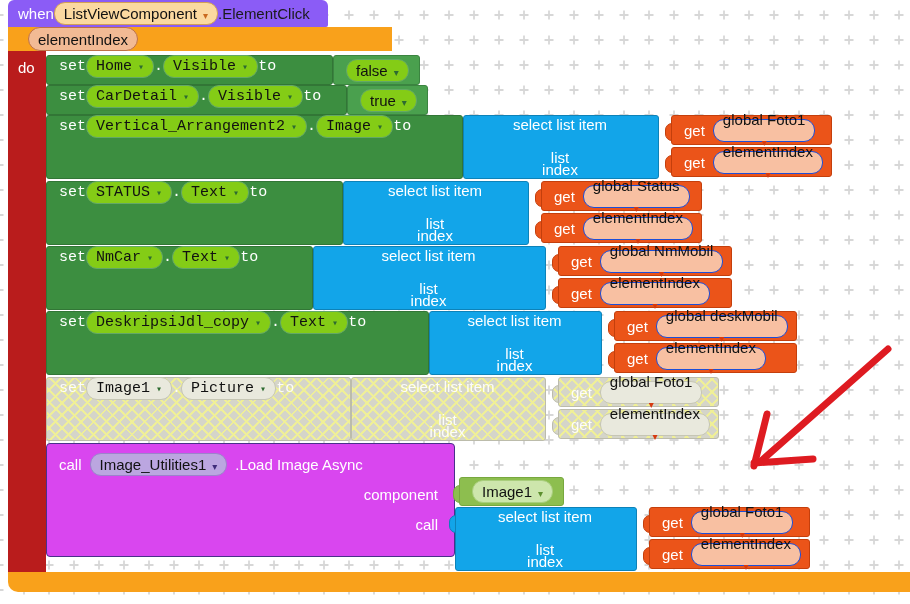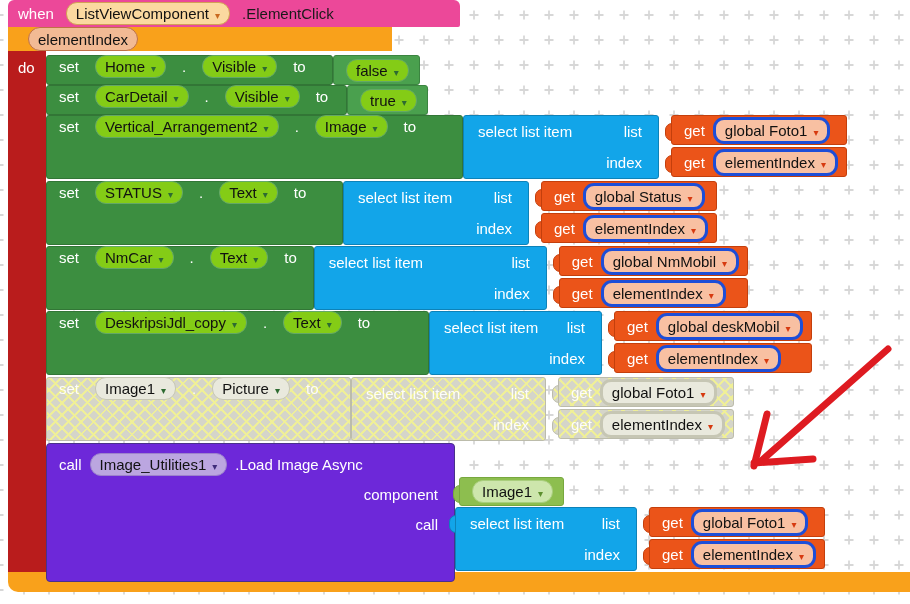--- a/index.html
+++ b/index.html
@@ -12,71 +12,71 @@
 
   
   .chip{display:inline-flex;align-items:center;gap:6px;padding:0 9px;height:21px;border-radius:11px;
         color:#111;white-space:nowrap;line-height:1;justify-content:center;}
   .caret::after{content:"▾";font-size:10px;line-height:1;}
   .chip-amber{background:#fbd9a0;border:1px solid #d2a055;}
   .caret-amber::after{color:#c96a1f;}
   .chip-param{background:#f2ba94;border:1px solid #bf7146;height:22px;border-radius:12px;}
   .chip-green{background:#84cc16;border:1px solid #63a867;}
   .caret-green::after{color:#2e6b31;}
-  .chip-get{background:#f8c0a2;border:3px solid #1d4ed8;}
+  .chip-get{background:#f8c0a2;border:1px solid #1d4ed8;flex-direction:column;}
   .caret-get::after{color:#d63a10;}
   .chip-purple{background:#bba6e0;border:1px solid #9c82cc;}
   .caret-purple::after{color:#3f2c7a;}
   .chip-lime{background:#cde6ac;border:1px solid #a9ce7d;}
   .caret-lime::after{color:#5c8f2e;}
 
   
-  .ev-header{position:absolute;left:8px;top:0;width:452px;height:27px;background:#ec4899;
-             border-radius:6px 6px 2px 0;display:flex;align-items:center;gap:12px;
+  .ev-header{position:absolute;left:8px;top:0;width:320px;height:27px;background:#8b5cf6;
+             border-radius:6px 6px 2px 0;display:flex;align-items:center;gap:0;
              padding:0 10px;box-sizing:border-box;z-index:2;}
   .ev-params{position:absolute;left:8px;top:27px;width:384px;height:24px;background:#f9a11b;
              display:flex;align-items:center;padding-left:20px;box-sizing:border-box;z-index:2;}
   .ev-left{position:absolute;left:8px;top:51px;width:38px;height:521px;background:#b91c1c;
            padding:8px 0 0 10px;box-sizing:border-box;z-index:2;}
   .ev-bottom{position:absolute;left:8px;top:572px;width:902px;height:20px;background:#f9a11b;
              border-radius:0 0 0 10px;z-index:2;}
 
   
   .row{position:absolute;left:46px;display:flex;align-items:flex-start;z-index:3;}
   .stmt{background:#3c8e40;border:1px solid #327636;border-radius:3px;
         box-sizing:border-box;padding:0 16px 0 12px;position:relative;}
-  .stmt-line{display:flex;align-items:center;gap:16px;height:20px;}
+  .stmt-line{display:flex;align-items:center;gap:0;height:20px;font-family:Liberation Mono, monospace;}
   .h1{height:30px;}
   .h2{height:64px;}
 
   
   .vblock{position:relative;border-radius:3px;box-sizing:border-box;}
   .vblock::before{content:"";position:absolute;left:-7px;top:7px;width:12px;height:16px;
                   border-radius:8px;background:inherit;border:inherit;z-index:-1;}
   .logic{background:#4aa04e;border:1px solid #3b8440;height:30px;display:flex;
          align-items:center;padding:0 10px 0 12px;}
   .blue{background:#12a5e9;border:1px solid #0d82b8;color:#fff;}
   .brow{height:31px;display:flex;align-items:center;justify-content:flex-end;gap:16px;
-        padding:0 16px 0 14px;}
+        padding:0 16px 0 14px;flex-direction:column;}
   .brow.first{justify-content:space-between;}
   .get{background:#eb5419;border:1px solid #c43f0c;height:30px;display:flex;
        align-items:center;gap:8px;padding:0 8px 0 12px;margin-left:12px;}
   .getcol{display:flex;flex-direction:column;}
   .getcol .get + .get{margin-top:2px;}
 
   
   .dis{background:repeating-linear-gradient(45deg,rgba(240,240,150,.95) 0 2px,transparent 2px 9px),
                repeating-linear-gradient(135deg,rgba(240,240,150,.95) 0 2px,transparent 2px 9px),
                #d5d5c9;
        border-color:#bcbcab;color:#f6f6e6;}
   .dis .kw{color:rgba(255,255,255,.92);}
   .dis .chip-green,.dis .chip-get{background:#e9e9dd;border-color:#c6c6b4;}
 
   
-  .purple{position:absolute;left:46px;top:443px;width:409px;height:139px;background:#6d28d9;
+  .purple{position:absolute;left:46px;top:443px;width:409px;height:114px;background:#d946ef;
           border:1px solid #49318b;border-radius:4px;box-sizing:border-box;color:#fff;
           padding:6px 14px 0 12px;z-index:3;}
   .p-line1{display:flex;align-items:center;gap:8px;height:28px;}
   .p-comp{position:absolute;top:42px;right:16px;}
   .p-path{position:absolute;top:72px;right:16px;}
   .lime-wrap{position:absolute;left:459px;top:477px;z-index:4;}
   .lime{background:#8dbe4f;border:1px solid #77a83e;height:29px;display:flex;
         align-items:center;padding:0 10px 0 12px;}
   .path-row{position:absolute;left:455px;top:507px;display:flex;align-items:flex-start;z-index:4;}
 </style>

